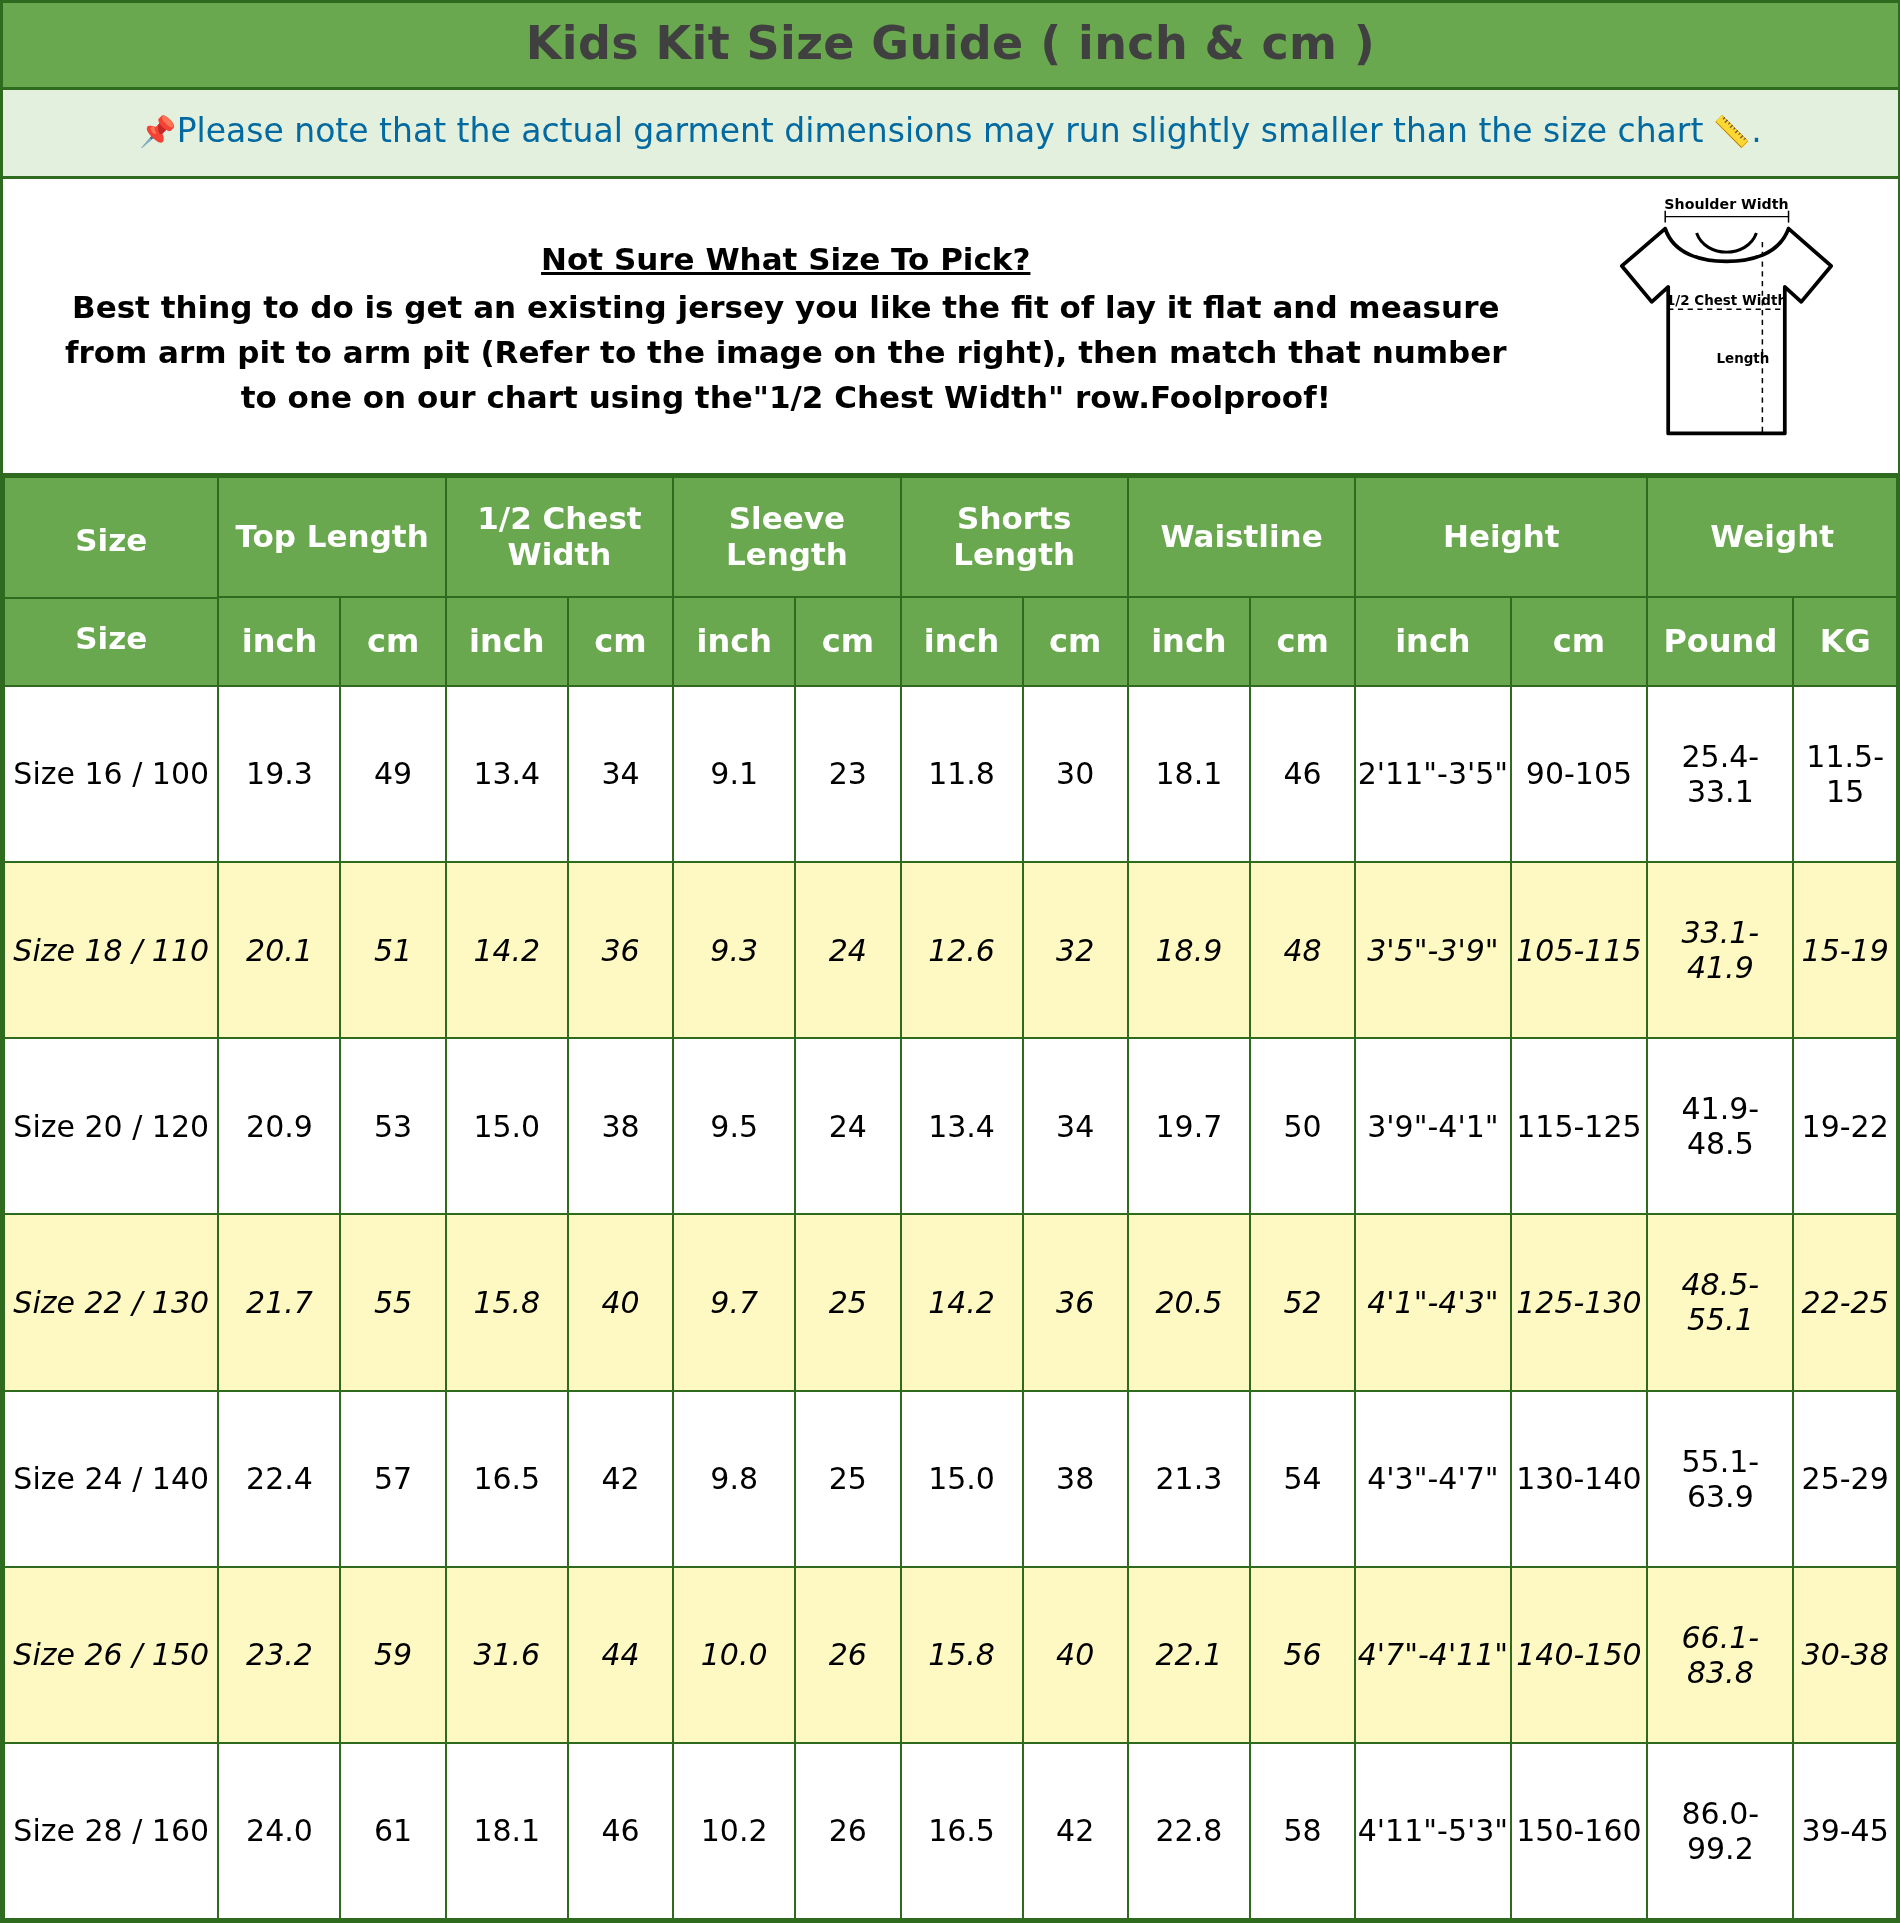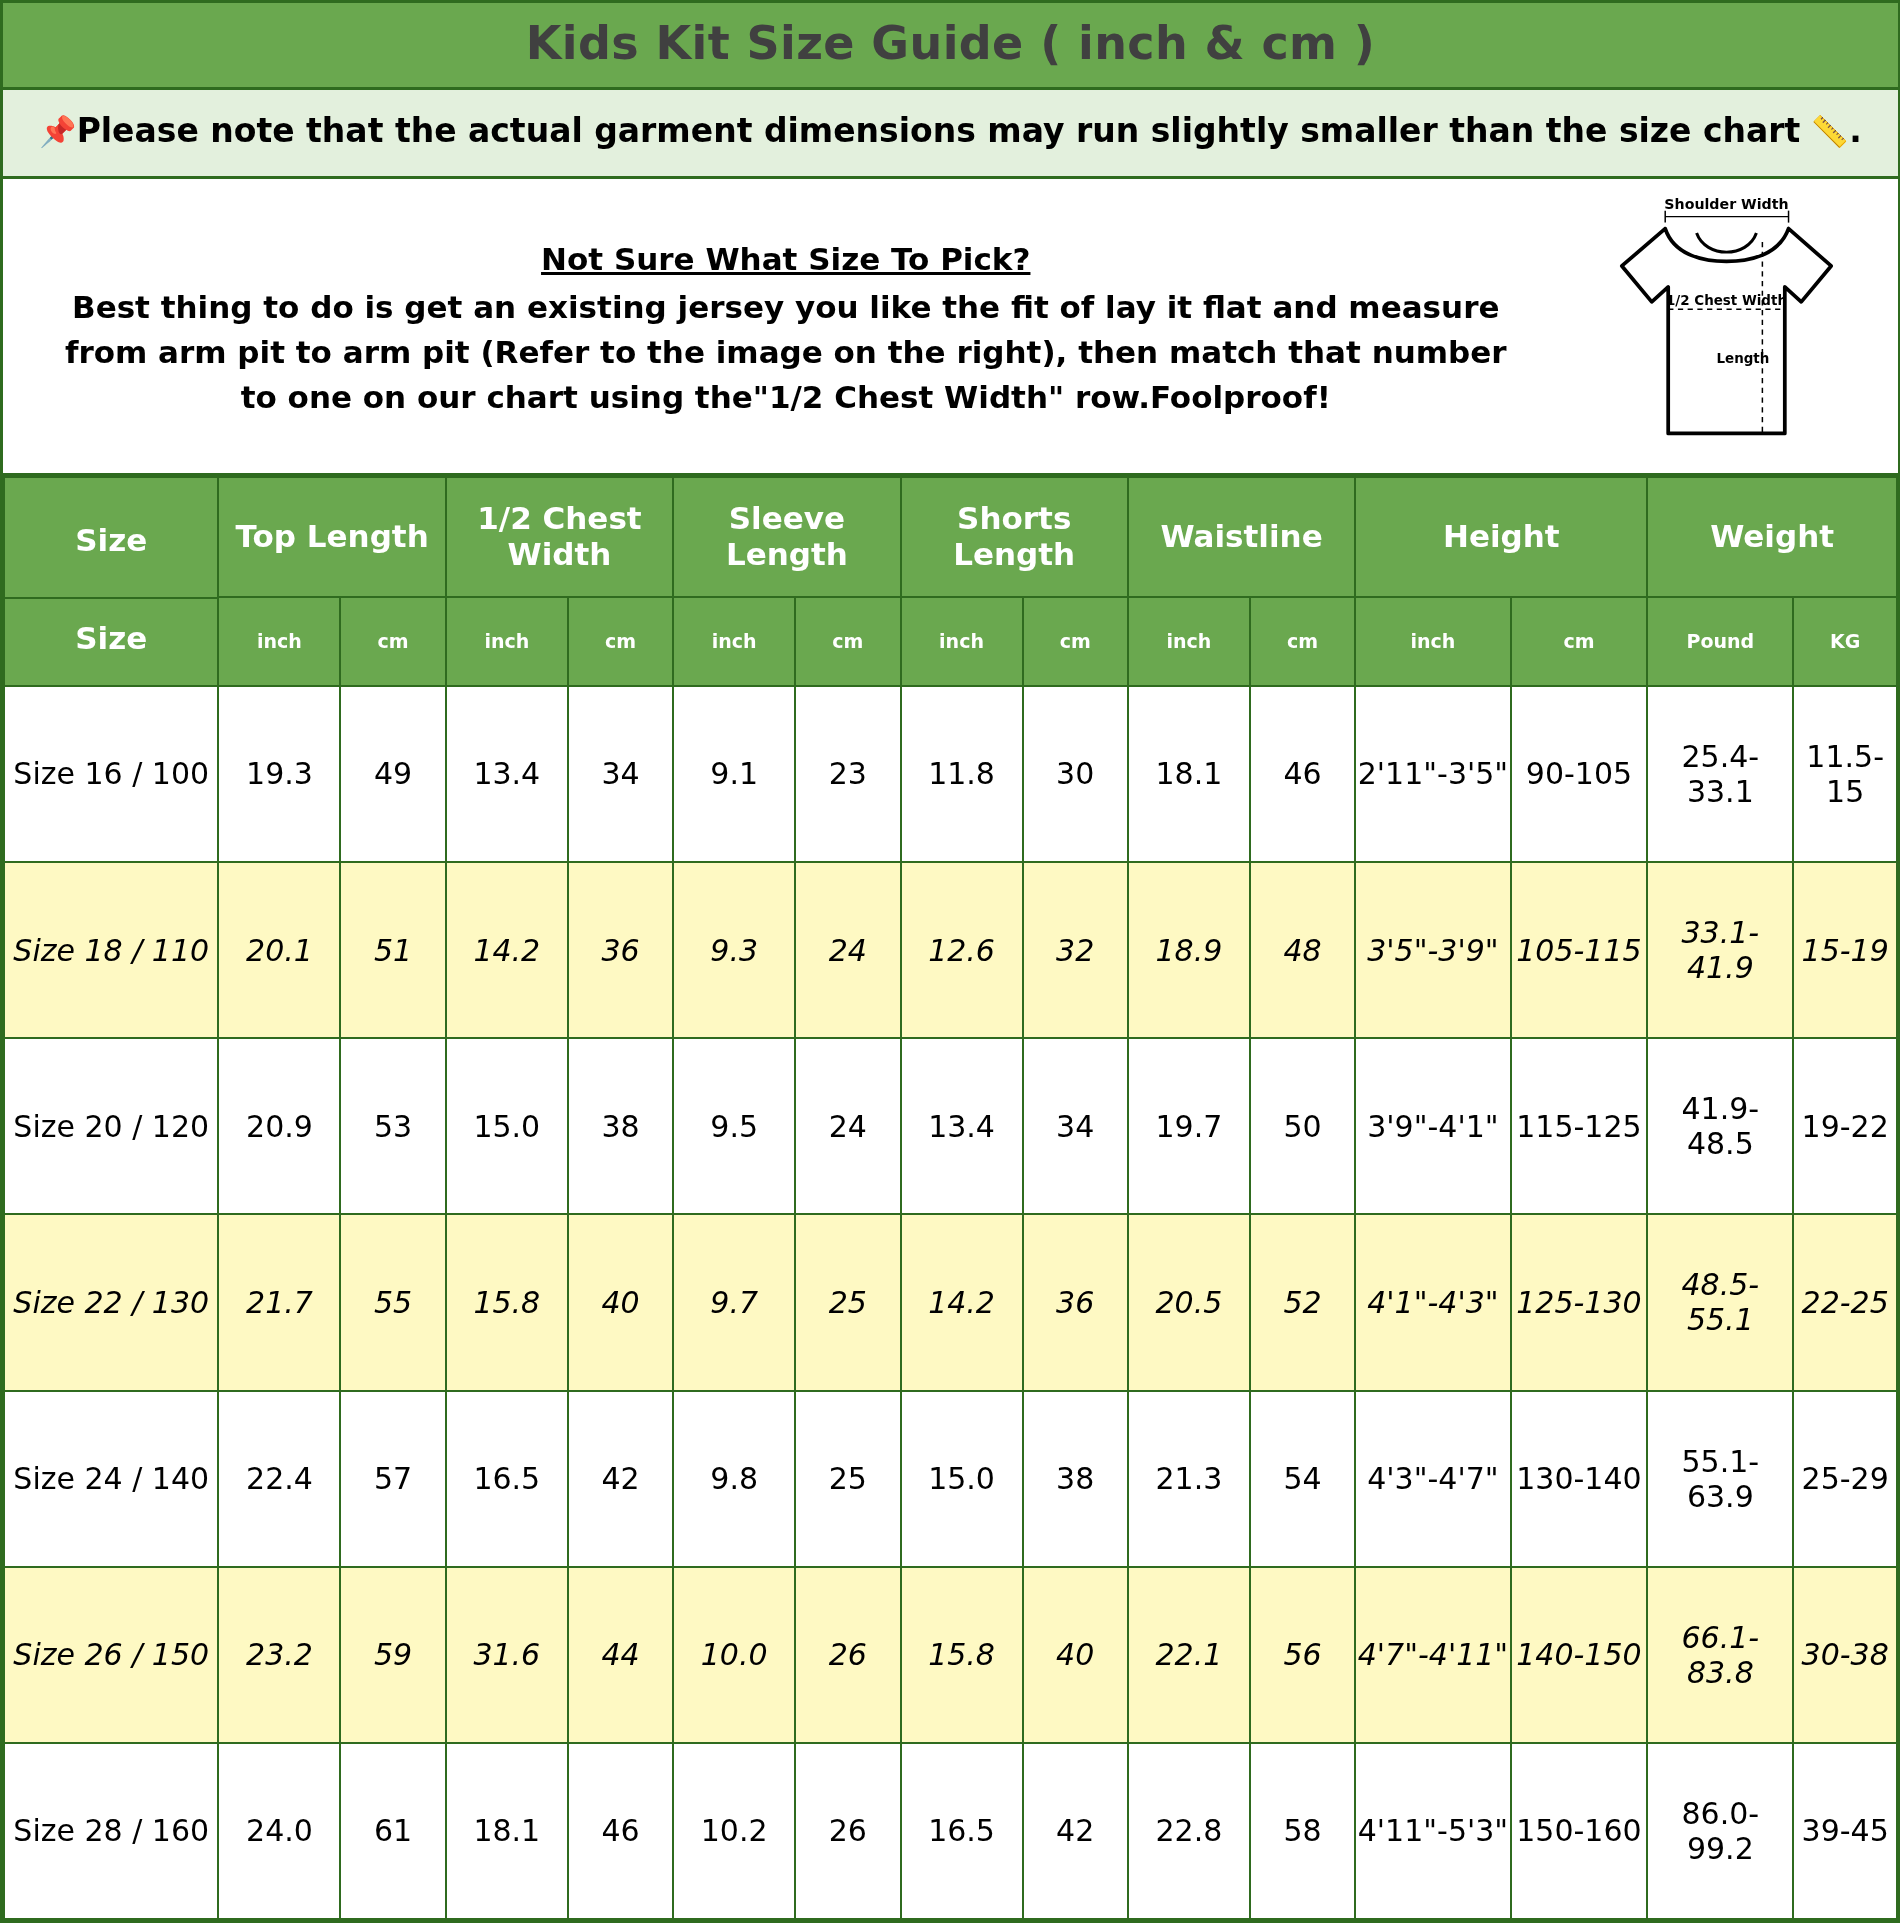--- a/index.html
+++ b/index.html
@@ -38,23 +38,23 @@
 
   
   .note-band {
     background: #e3f0dd;
     border-top: 3px solid #2f6b1f;
     border-bottom: 3px solid #2f6b1f;
     text-align: center;
     padding: 19.4px 15px 22.4px 15px;
   }
   .note-line {
-    color: #000000;
+    color: #0369a1;
     font-size: 33px;
-    font-weight: bold;
+    font-weight: normal;
     line-height: 1.35;
     white-space: nowrap;
   }
   .note-line .emoji {
     font-size: 30px;
     letter-spacing: 0;
   }
 
   
   .help-band {
@@ -107,21 +107,21 @@
     color: #ffffff;
     font-weight: bold;
   }
   thead tr.group-row th {
     font-size: 31px;
     line-height: 1.15;
     height: 112px;
     padding: 3px 1.5px;
   }
   thead tr.unit-row th {
-    font-size: 19px;
+    font-size: 32px;
     height: 81px;
     padding: 3px 1.5px;
     text-align: center;
   }
   tbody td {
     font-size: 30px;
     color: #000000;
     font-weight: normal;
     height: 99px;
     padding: 3px 1.5px;

